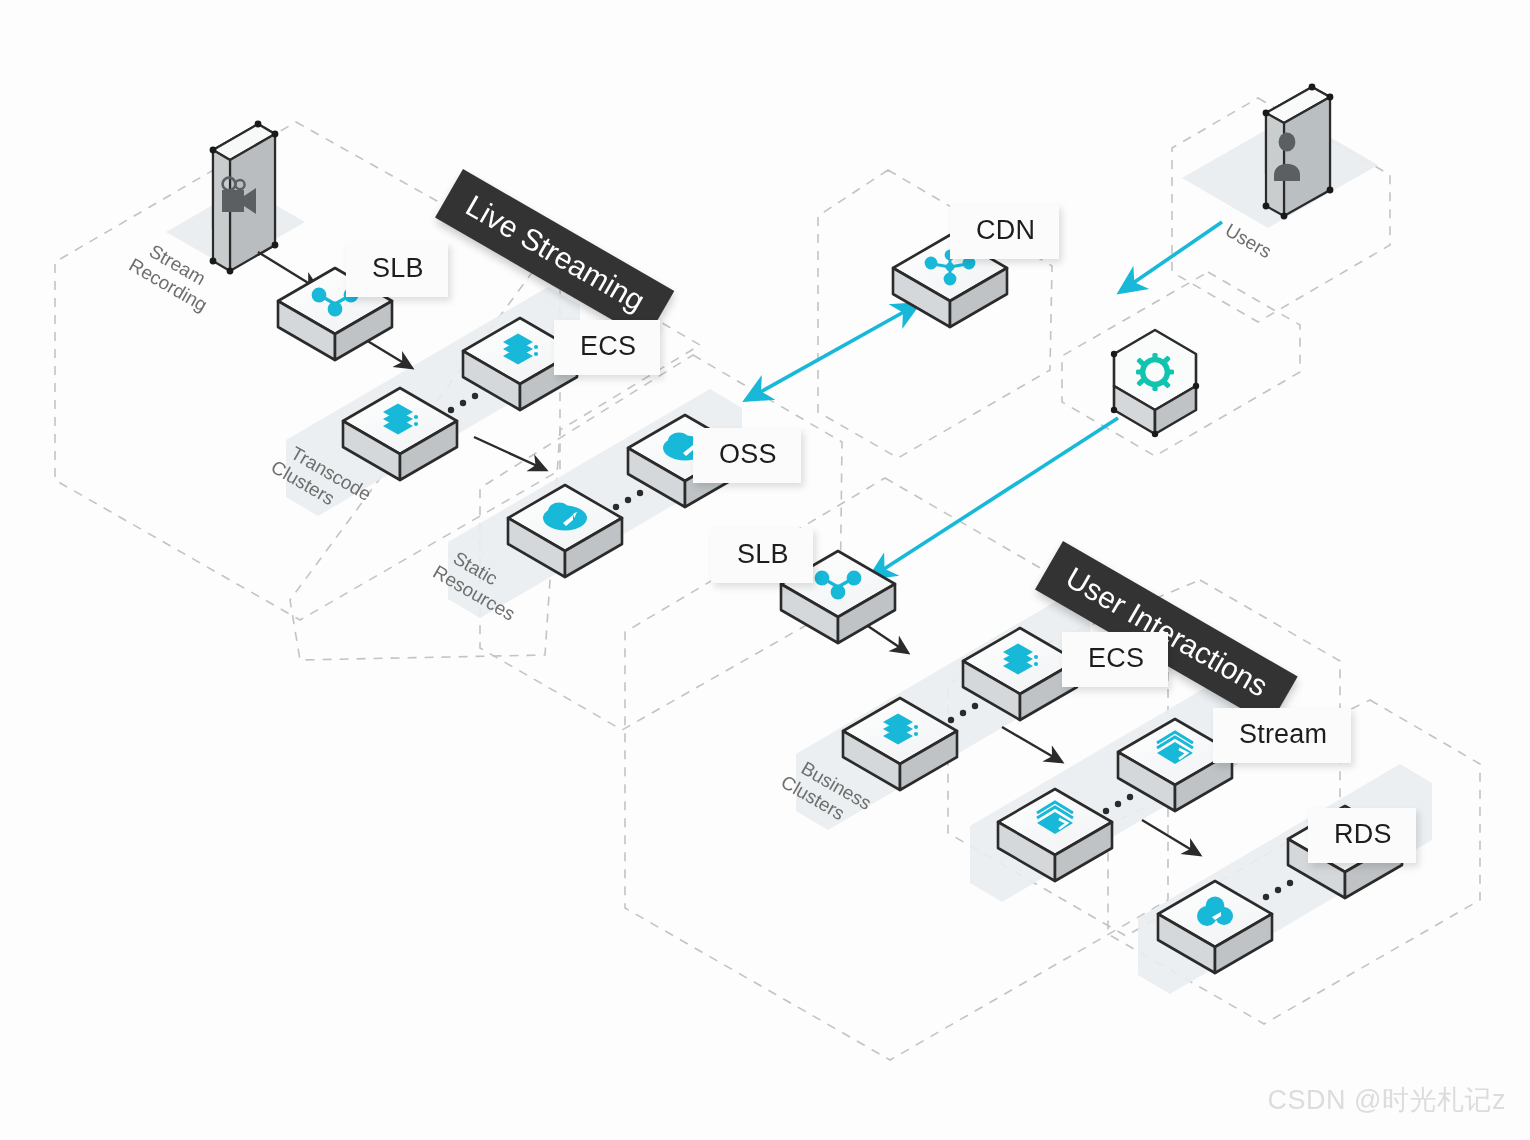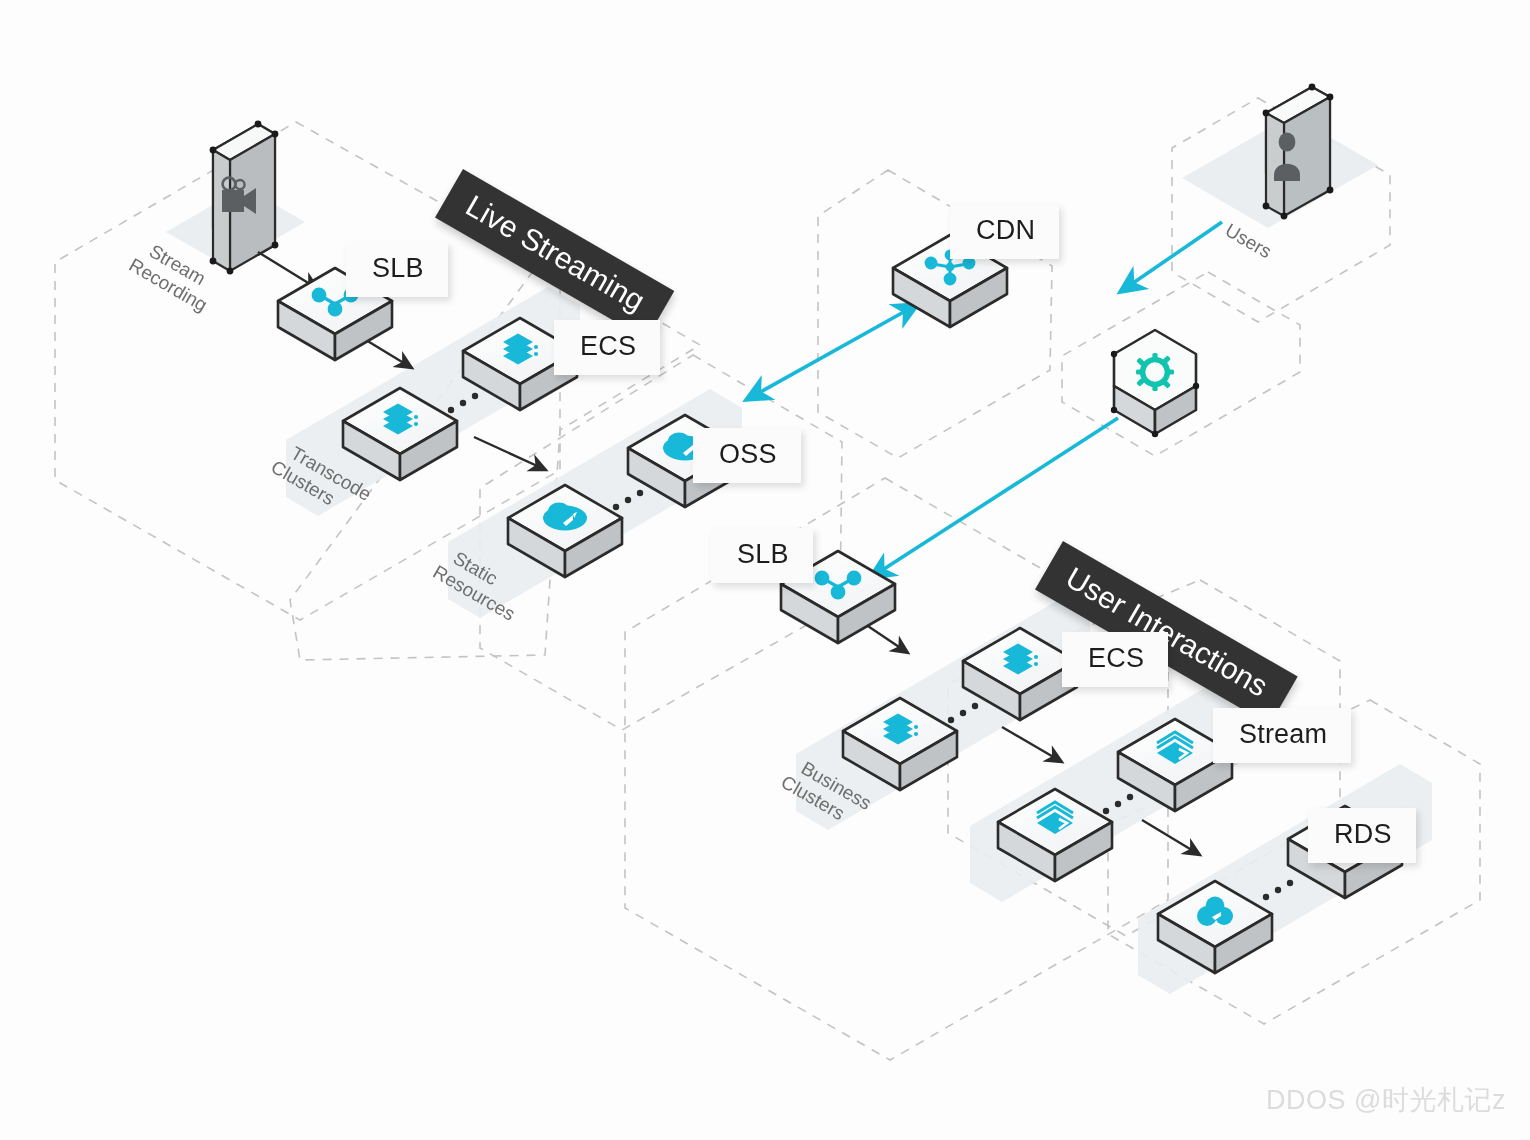--- a/index.html
+++ b/index.html
@@ -423,16 +423,16 @@
   <span>ECS</span>
 </div>
 <div class="lbl" style="left:1213px;top:708px;">
   <span>Stream</span>
 </div>
 <div class="lbl" style="left:1308px;top:808px;">
   <span>RDS</span>
 </div>
 
 <div class="wm">
-  <span>DDOS @时光札记z</span>
+  <span>CSDN @时光札记z</span>
 </div>
 
 </div>
 
 </body></html>

